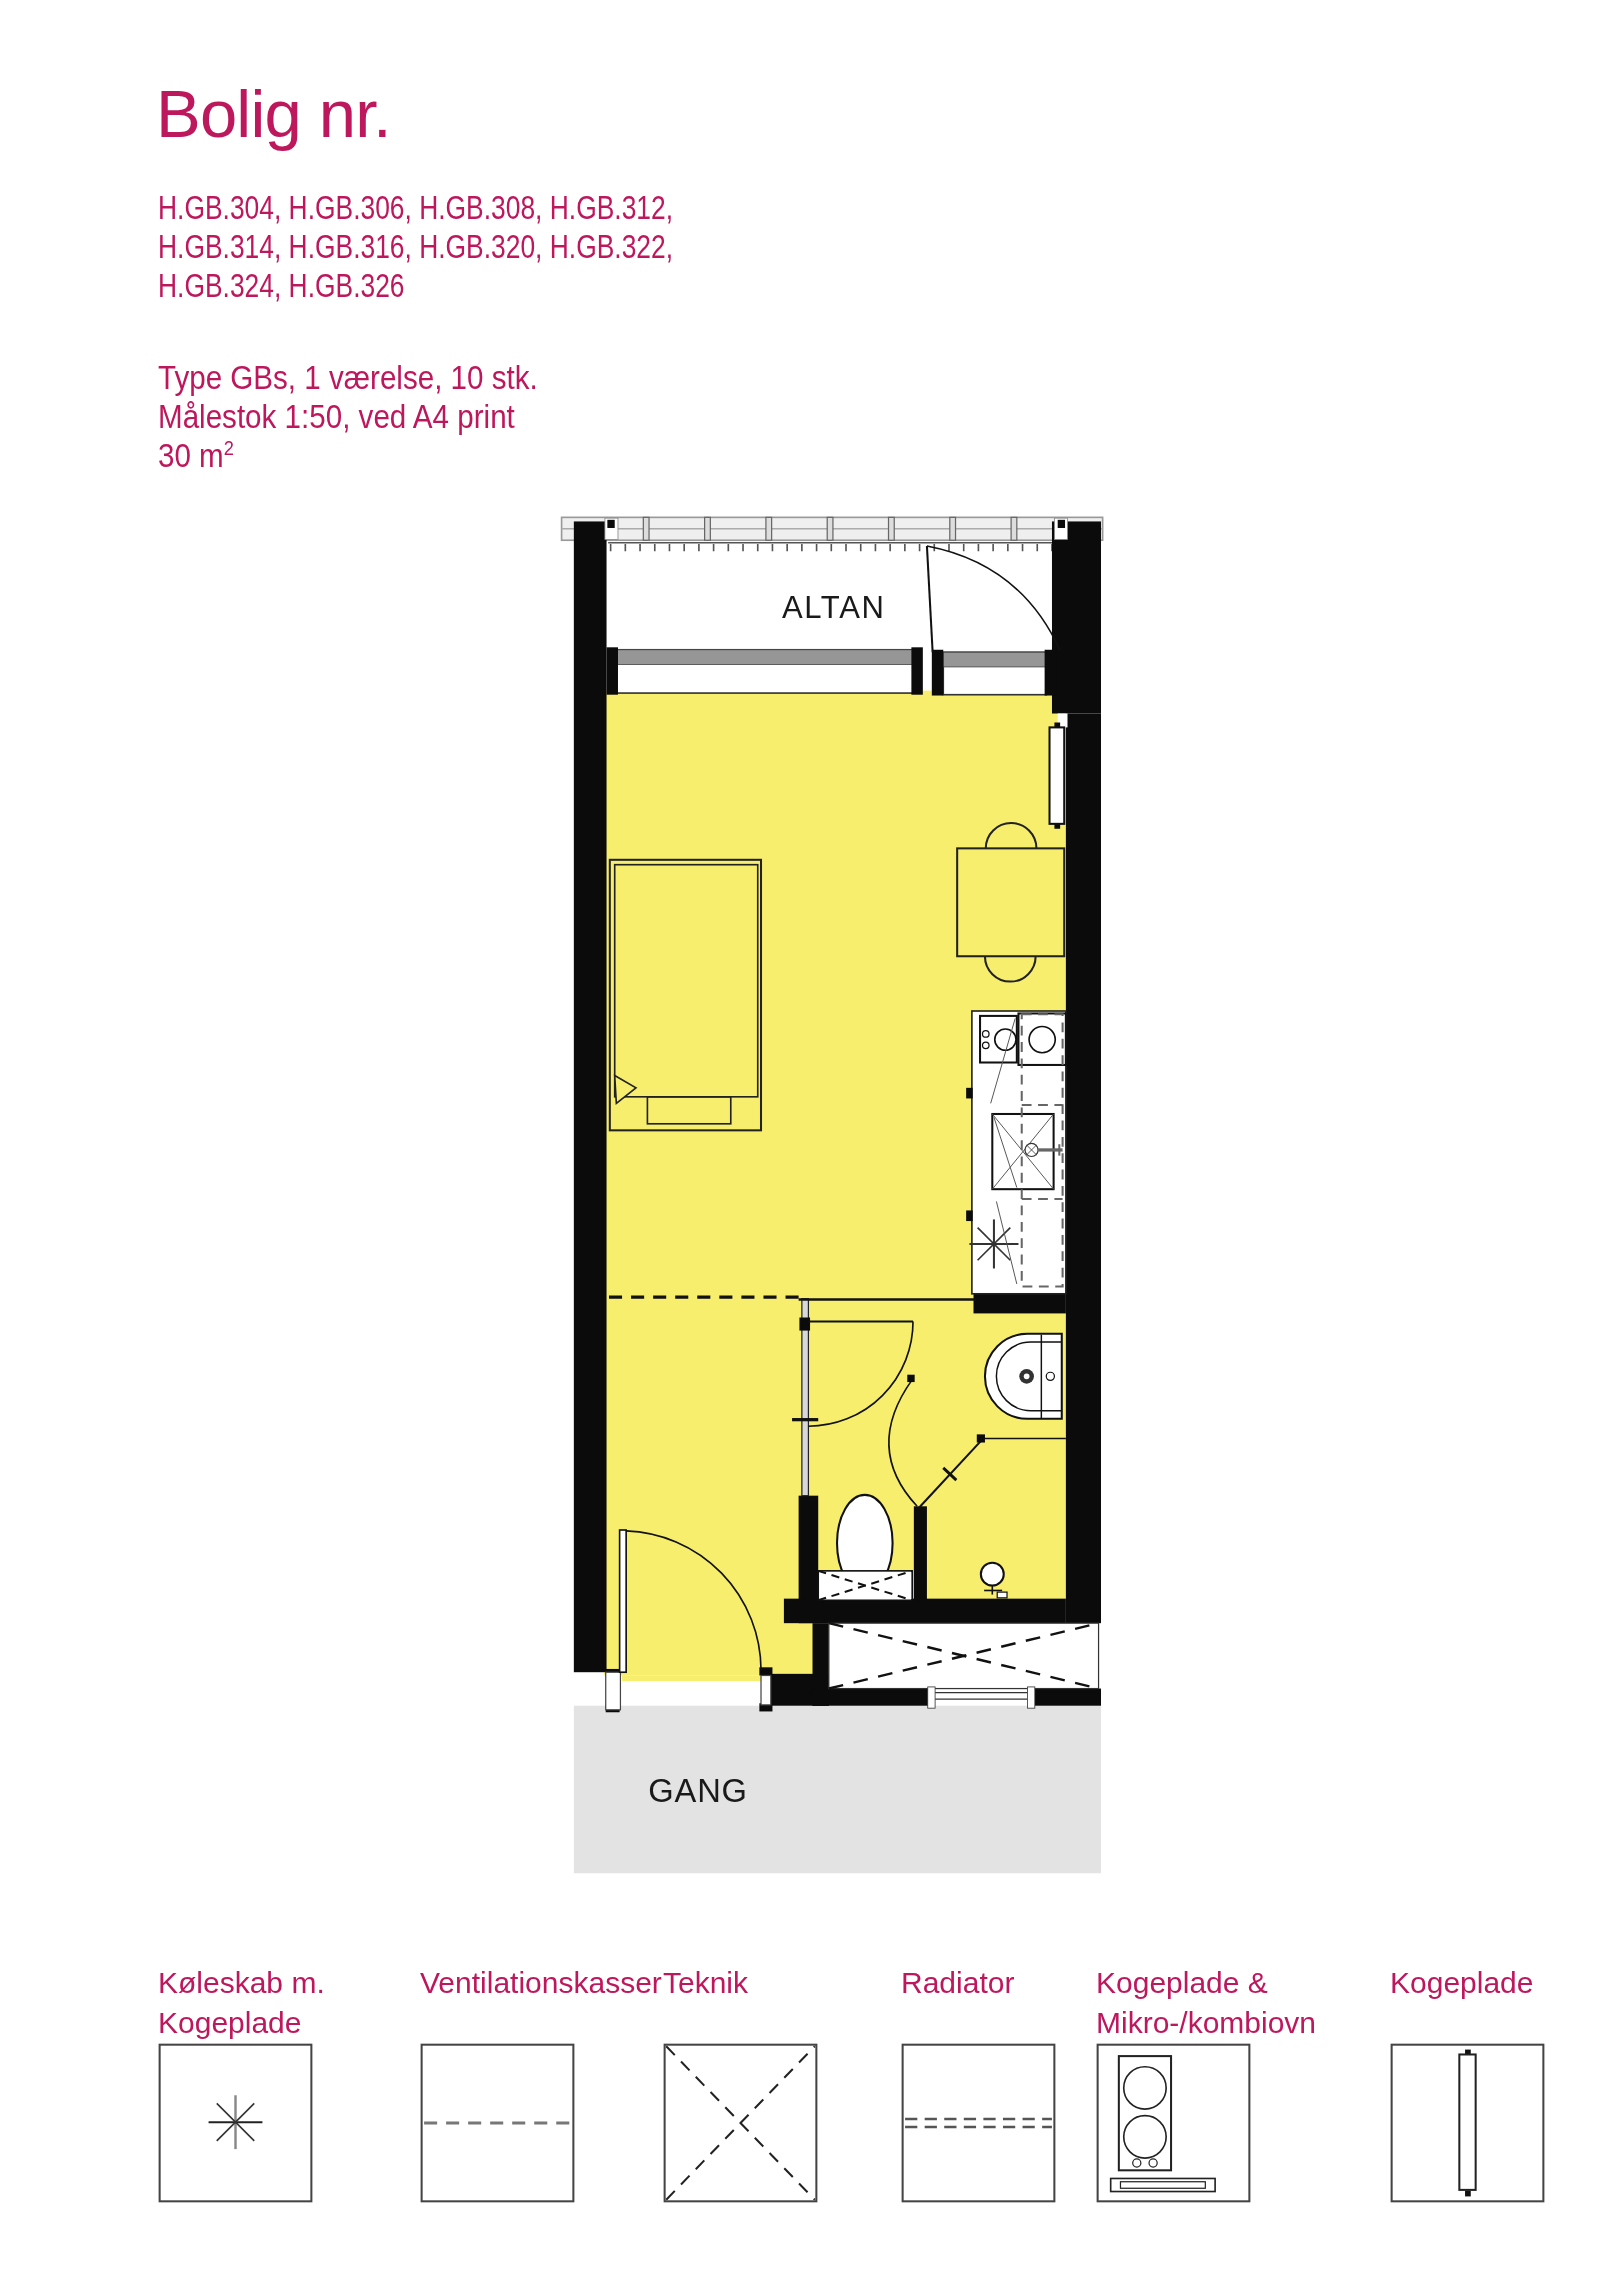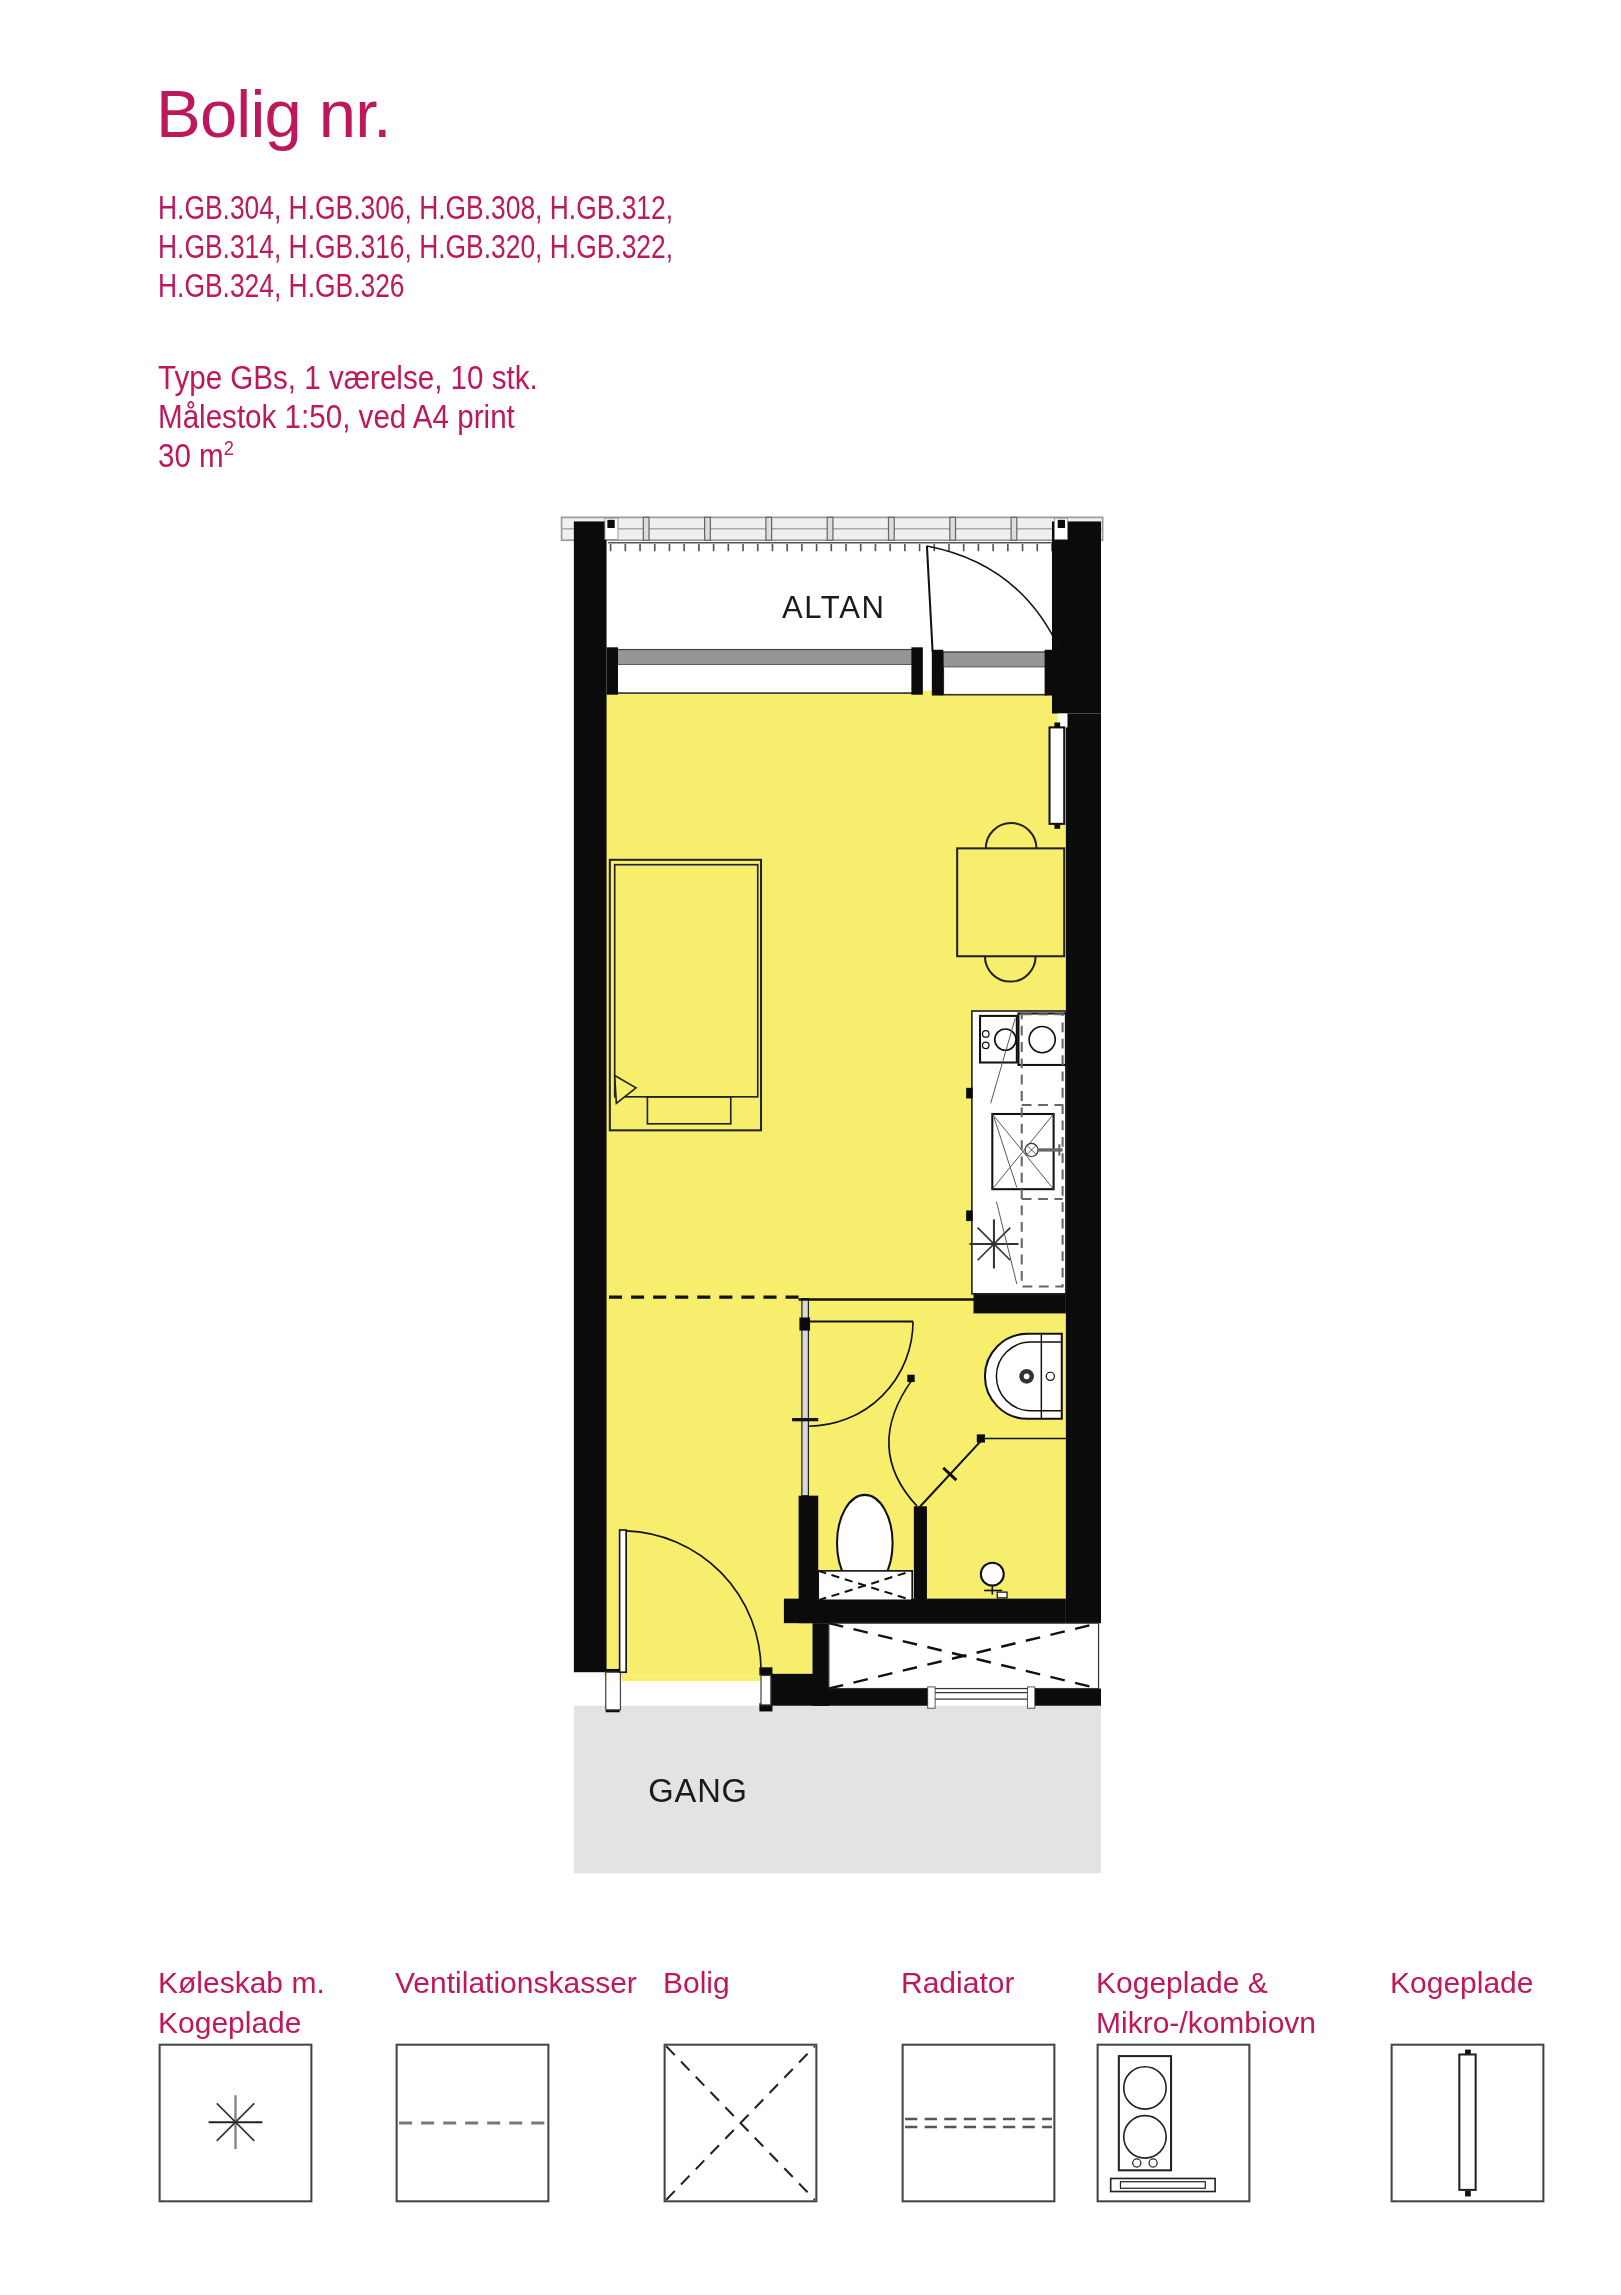--- a/index.html
+++ b/index.html
@@ -270,34 +270,34 @@
       </div>
       <svg class="lbox" viewBox="0 0 190 196">
         <rect x="2" y="2" width="186" height="192" fill="#fff" stroke="#444" stroke-width="2.5"></rect>
         <line x1="95" y1="64" x2="95" y2="130" stroke="#888" stroke-width="3"></line>
         <line x1="62" y1="97" x2="128" y2="97" stroke="#222" stroke-width="2.5"></line>
         <line x1="72" y1="74" x2="118" y2="120" stroke="#333" stroke-width="2"></line>
         <line x1="72" y1="120" x2="118" y2="74" stroke="#333" stroke-width="2"></line>
       </svg>
     </div>
 
-    <div class="legend-item" style="left:351px">
+    <div class="legend-item" style="left:376px">
       <div class="label-wrap">
         <div class="ll">Ventilationskasser</div>
 
       </div>
       <svg class="lbox" viewBox="0 0 190 196">
         <rect x="2" y="2" width="186" height="192" fill="#fff" stroke="#444" stroke-width="2.5"></rect>
         <line x1="5" y1="98" x2="185" y2="98" stroke="#777" stroke-width="3.5" stroke-dasharray="16 11"></line>
       </svg>
     </div>
 
     <div class="legend-item" style="left:619px">
       <div class="label-wrap">
-        <div class="ll">Bolig</div>
+        <div class="ll">Teknik</div>
 
       </div>
       <svg class="lbox" viewBox="0 0 190 196">
         <rect x="2" y="2" width="186" height="192" fill="#fff" stroke="#444" stroke-width="2.5"></rect>
         <line x1="4" y1="4" x2="186" y2="192" stroke="#222" stroke-width="2.5" stroke-dasharray="15 11"></line>
         <line x1="4" y1="192" x2="186" y2="4" stroke="#222" stroke-width="2.5" stroke-dasharray="15 11"></line>
       </svg>
     </div>
 
     <div class="legend-item" style="left:857px">

